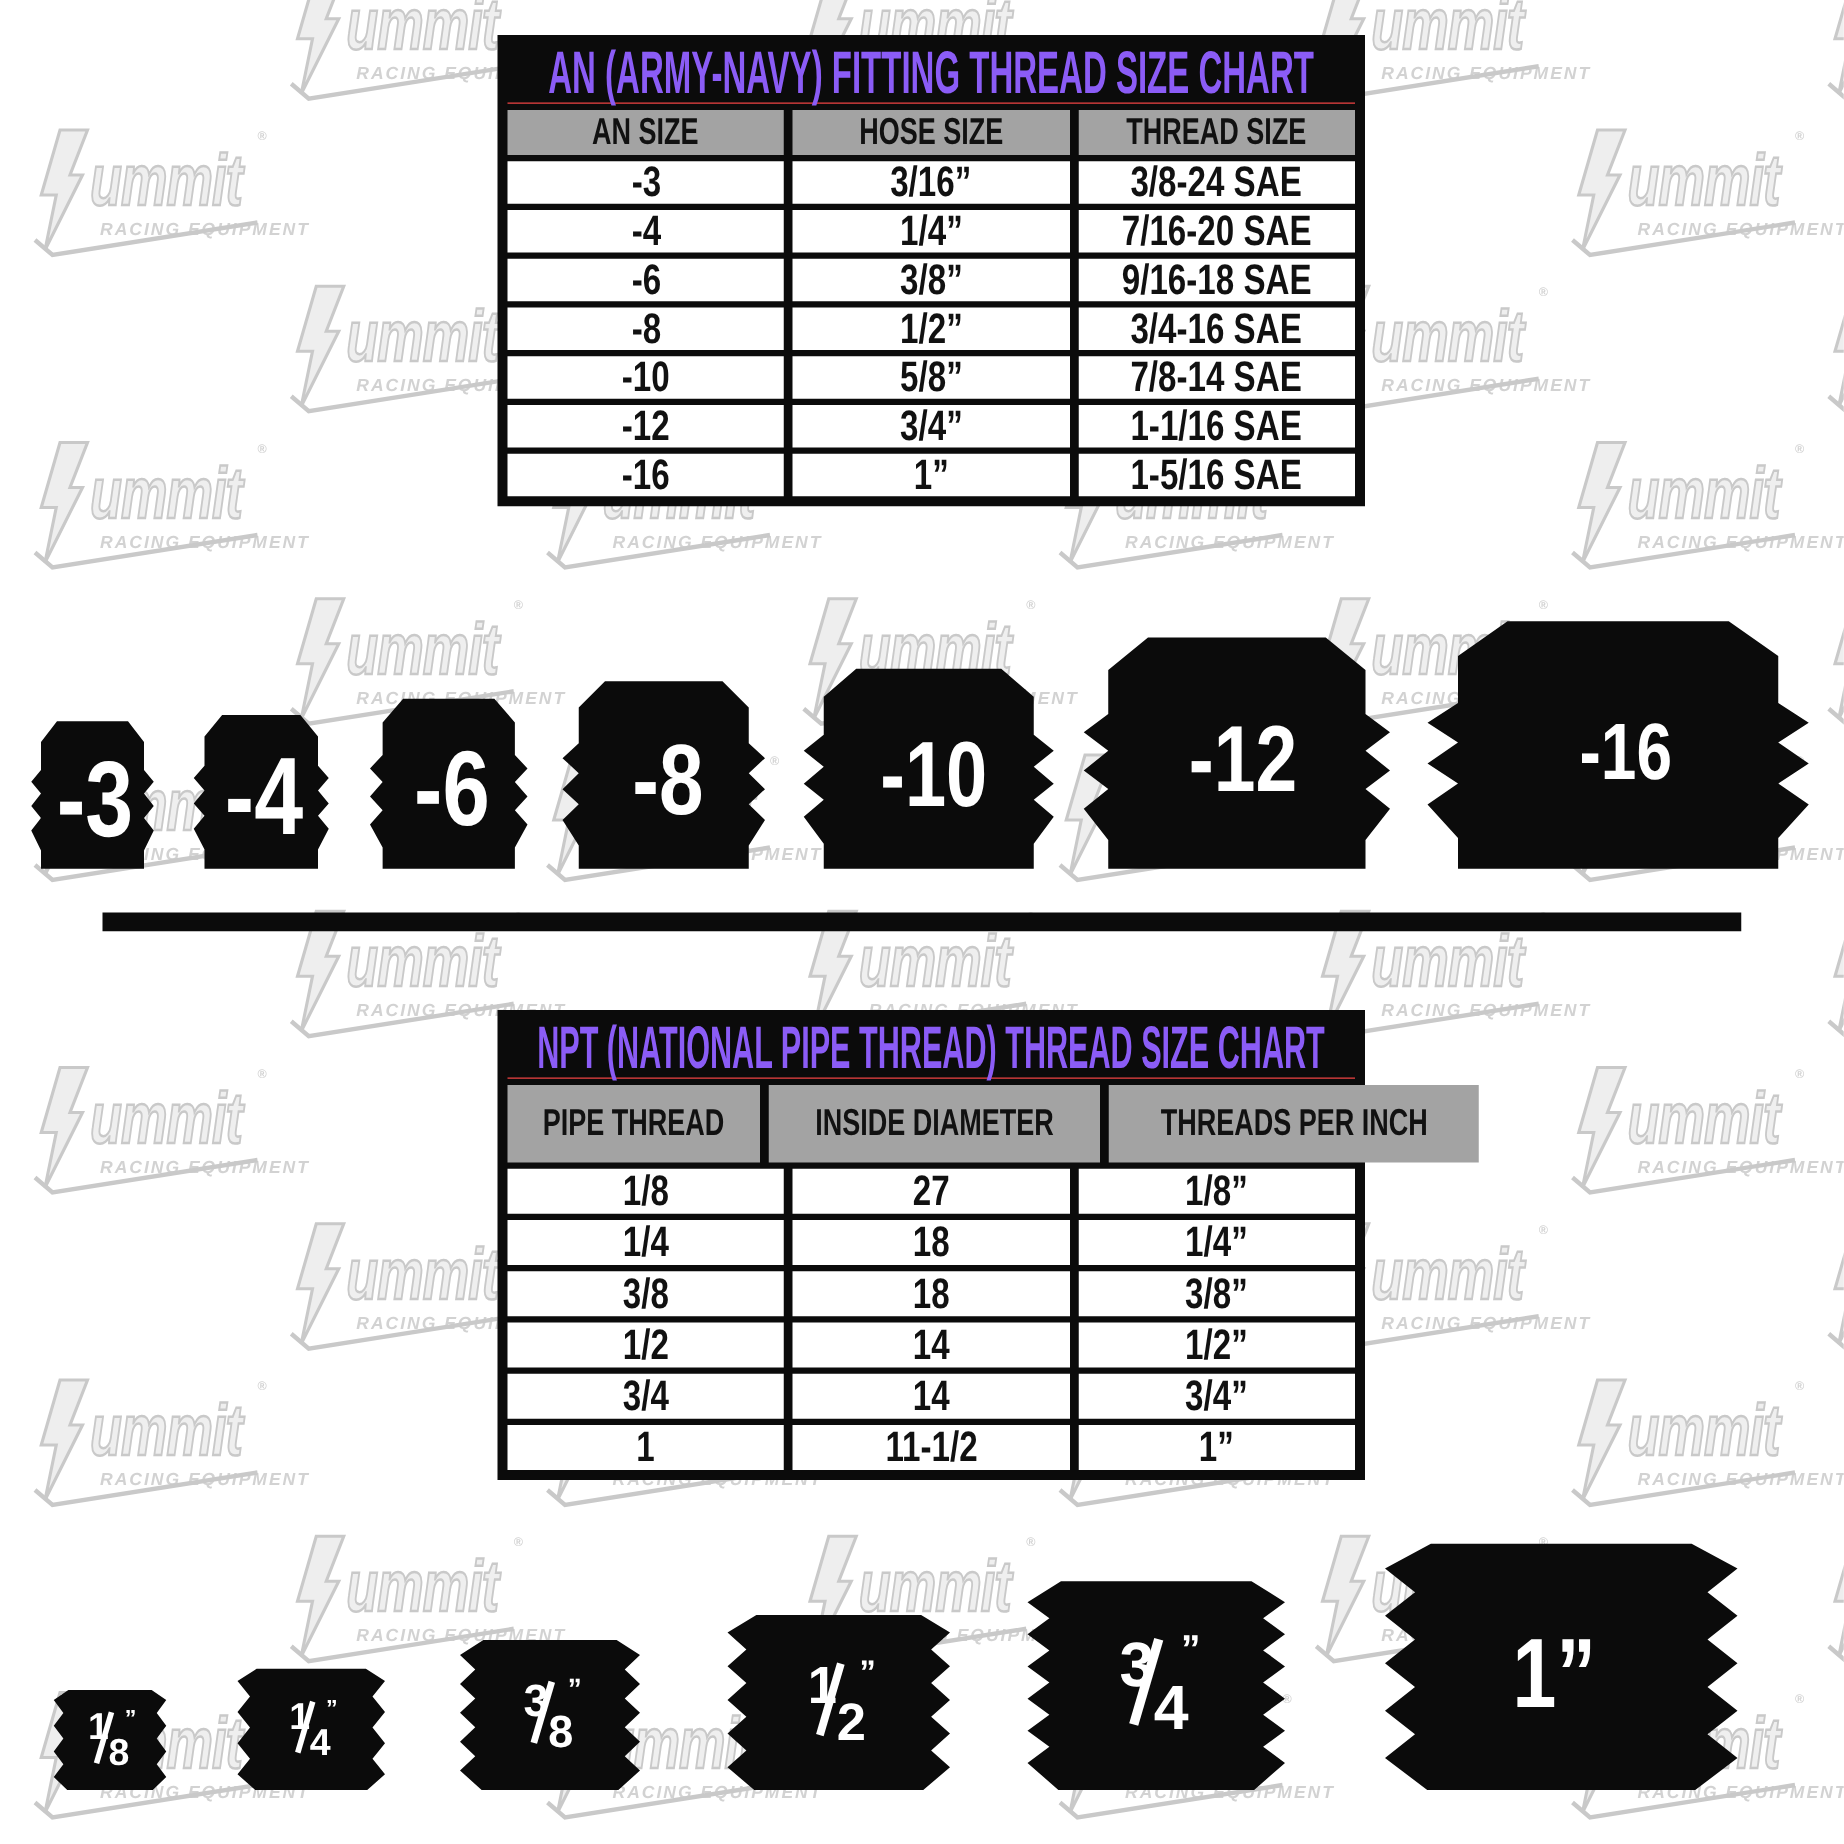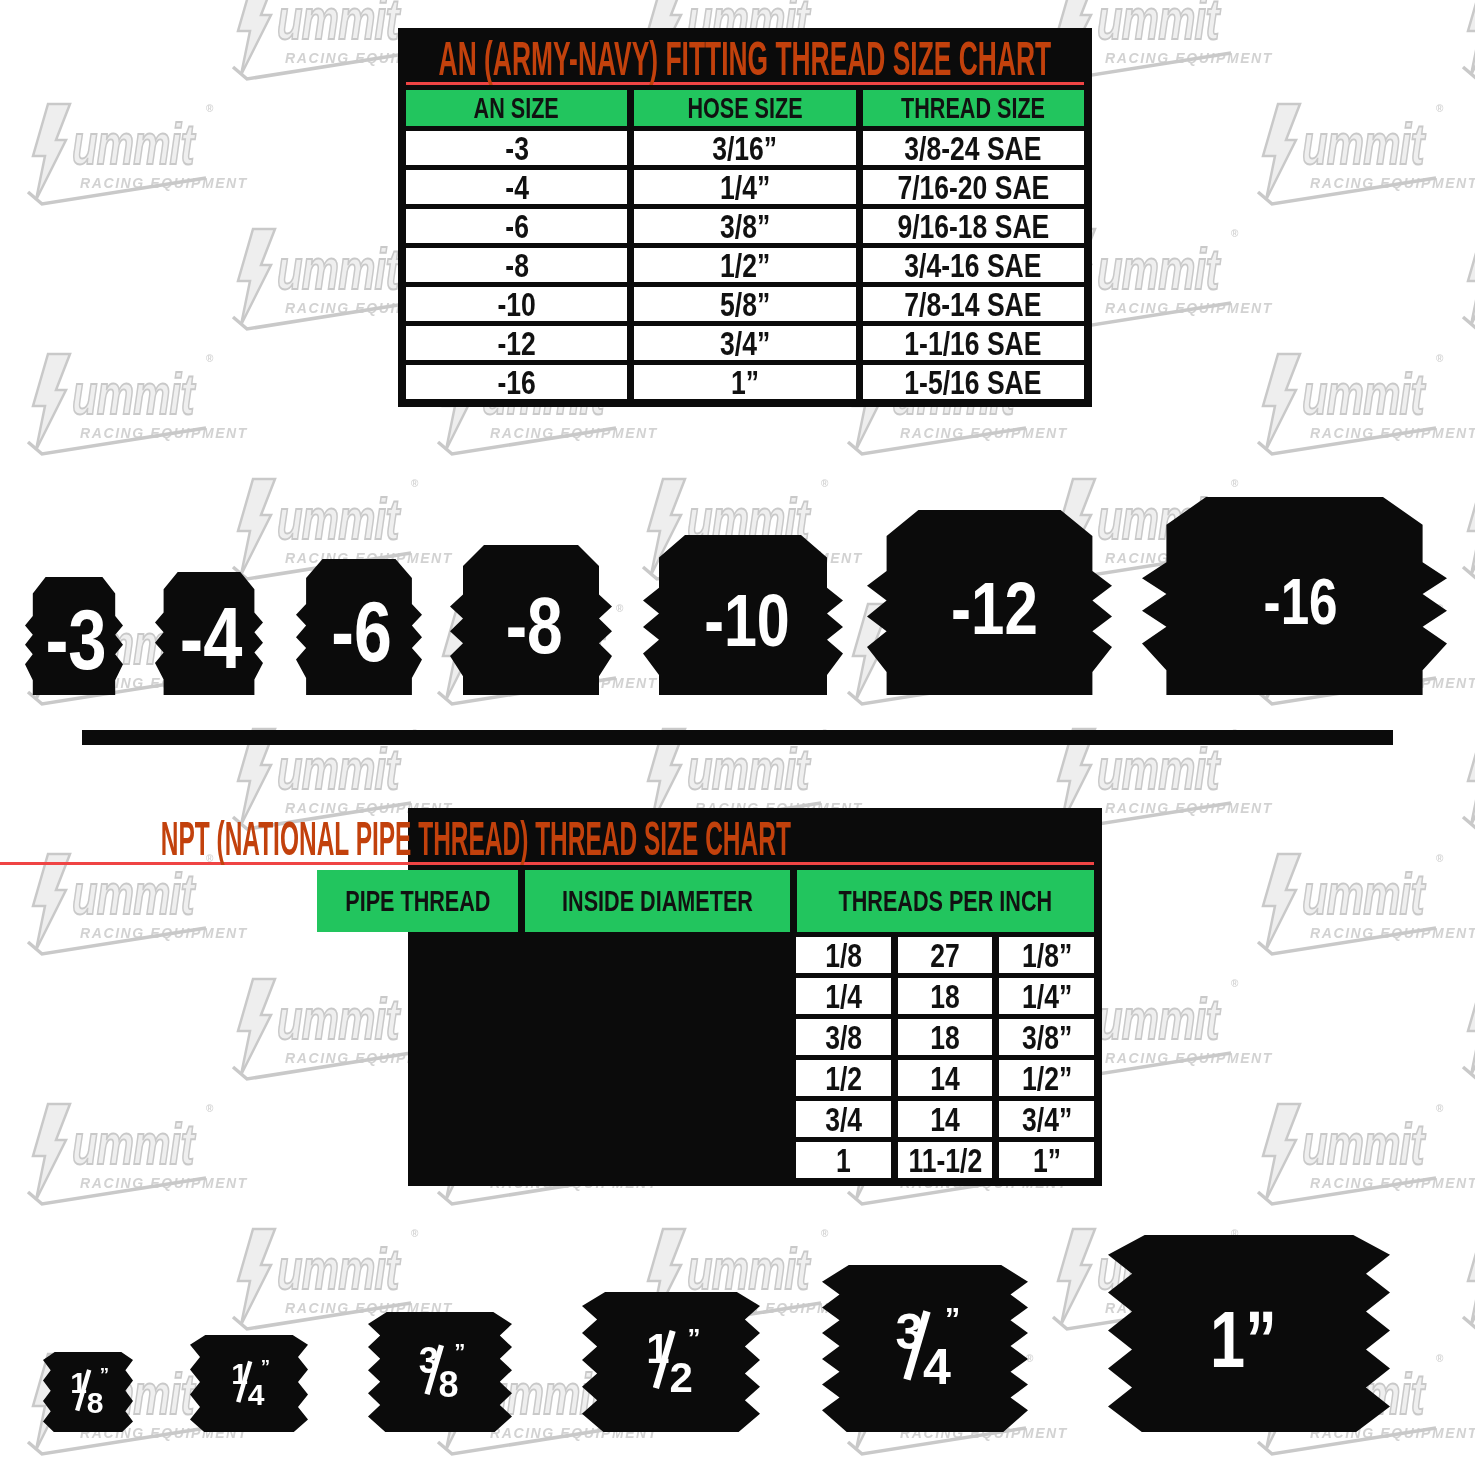--- a/index.html
+++ b/index.html
@@ -14,32 +14,32 @@
   .wm-shape{fill:#eeeeee;stroke:#c9c9c9;stroke-width:2.5;}
   .wm-word{font-family:"Liberation Sans",sans-serif;font-weight:700;font-style:italic;
            font-size:58px;fill:#efefef;stroke:#c9c9c9;stroke-width:2;letter-spacing:-1px;}
   .wm-sub{font-family:"Liberation Sans",sans-serif;font-weight:700;font-style:italic;
           font-size:14px;letter-spacing:1.6px;fill:#d2d2d2;}
   .wm-reg{font-family:"Liberation Sans",sans-serif;font-weight:700;font-size:10px;fill:#d2d2d2;}
   .wm-swoosh{stroke:#c9c9c9;stroke-width:3.5;fill:none;}
   
   .tbl{position:absolute;width:694px;background:#0b0b0b;padding:8px;box-sizing:border-box;
        display:flex;flex-direction:column;gap:5px;}
-  .tbl .title{color:#c2410c;display:flex;align-items:center;justify-content:center;
-              height:44px;border-bottom:3px solid #ef4444;padding-bottom:2px;}
+  .tbl .title{color:#8b5cf6;display:flex;align-items:center;justify-content:center;
+              height:44px;border-bottom:1px solid #ef4444;padding-bottom:2px;}
   .tbl .title span{display:inline-block;font-weight:700;font-size:48px;white-space:nowrap;
                    transform:scaleX(var(--ts));}
   .head,.row{display:grid;grid-template-columns:1fr 1fr 1fr;gap:7px;}
-  .head div{background:#22c55e;height:var(--hh);display:flex;align-items:center;justify-content:center;}
+  .head div{background:#a3a3a3;height:var(--hh);display:flex;align-items:center;justify-content:center;}
   .head span{display:inline-block;font-weight:700;font-size:30px;white-space:nowrap;transform:scaleX(.72);color:#111;}
   .tblbody{display:flex;flex-direction:column;gap:5px;}
   .row div{background:#ffffff;height:var(--rh);display:flex;align-items:center;justify-content:center;}
   .row span{display:inline-block;font-weight:700;font-size:34px;white-space:nowrap;transform:scaleX(.78);color:#111;}
   .tbl.an{left:398px;top:28px;--hh:36px;--rh:34px;--ts:.55;}
-  .tbl.npt{left:408px;top:808px;align-items:flex-end;--hh:62px;--rh:36px;--ts:.51;}
+  .tbl.npt{left:398px;top:808px;--hh:62px;--rh:36px;--ts:.51;}
   
   .divider{position:absolute;left:82px;top:730px;width:1311px;height:15px;background:#0b0b0b;}
   
   .fit-row{position:absolute;left:0;top:0;width:100%;height:100%;pointer-events:none;}
   .fit{position:absolute;overflow:visible;}
   .fit polygon{fill:#0b0b0b;}
   .fit text{fill:#ffffff;font-family:"Liberation Sans",sans-serif;font-weight:700;}
   .fit line{stroke:#ffffff;}
 </style>
 </head>

